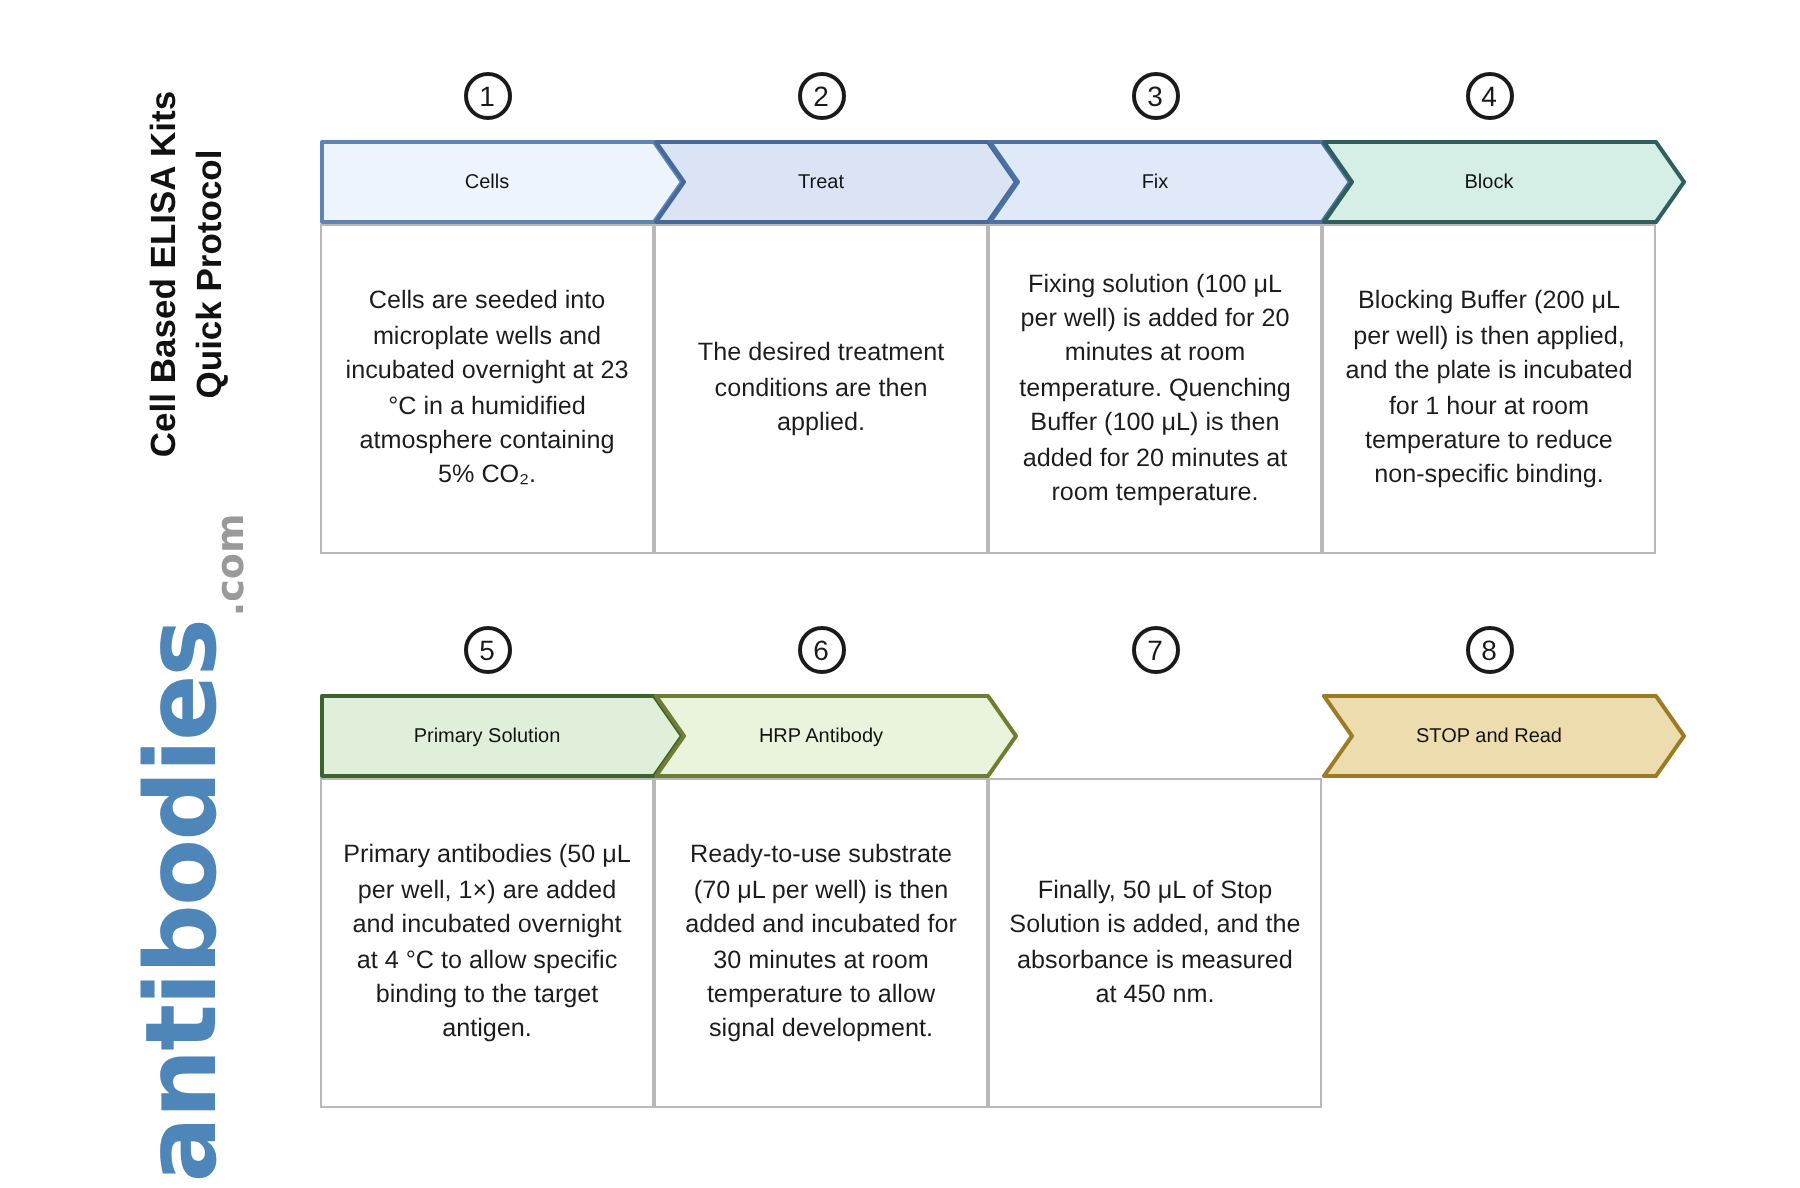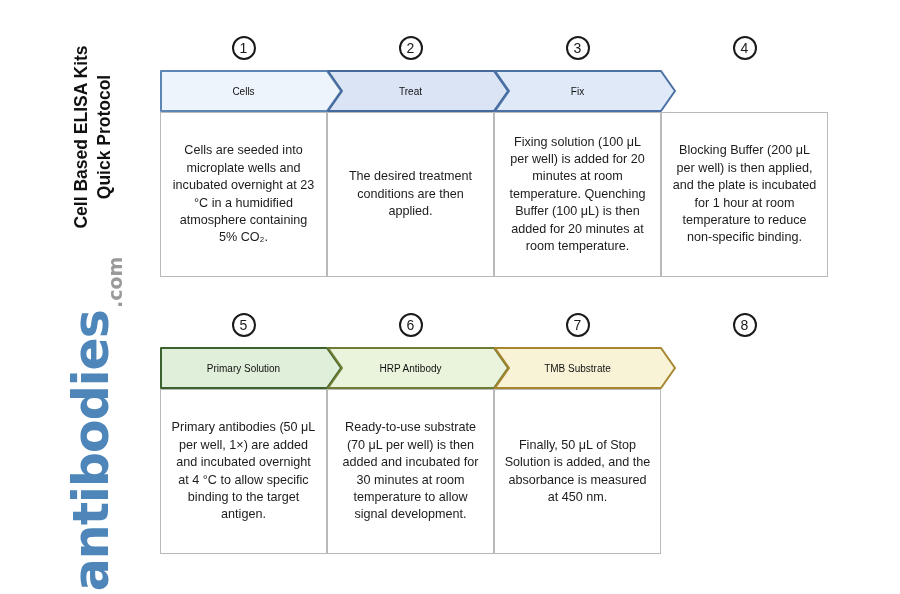--- a/index.html
+++ b/index.html
@@ -113,20 +113,26 @@
             <polygon points="1,1 167,1 181,21 167,41 1,41 15,21" stroke-width="2" stroke-linejoin="round" fill="#dae4f5" stroke="#46699c"></polygon>
           </svg>
           <div class="arrow-label">Treat</div>
         </div>
         <div class="arrow" style="left:334px;z-index:3">
           <svg width="183" height="42" viewBox="0 0 183 42">
             <polygon points="1,1 167,1 181,21 167,41 1,41 15,21" stroke-width="2" stroke-linejoin="round" fill="#dfe9f8" stroke="#4a70a4"></polygon>
           </svg>
           <div class="arrow-label">Fix</div>
         </div>
+        <div class="arrow" style="left:501px;z-index:4">
+          <svg width="183" height="42" viewBox="0 0 183 42">
+            <polygon points="1,1 167,1 181,21 167,41 1,41 15,21" stroke-width="2" stroke-linejoin="round" fill="#d6efe6" stroke="#2f5f5b"></polygon>
+          </svg>
+          <div class="arrow-label">Block</div>
+        </div>
       </div>
 
       <div class="boxes">
         <div class="desc-box">
             <div class="desc-text">Cells are seeded into microplate wells and incubated overnight at 23 °C in a humidified atmosphere containing 5% CO₂.</div>
           </div>
         <div class="desc-box">
             <div class="desc-text">The desired treatment conditions are then applied.</div>
           </div>
         <div class="desc-box">
@@ -168,25 +174,25 @@
             <polygon points="1,1 167,1 181,21 167,41 1,41" stroke-width="2" stroke-linejoin="round" fill="#e0efd9" stroke="#3c632e"></polygon>
           </svg>
           <div class="arrow-label">Primary Solution</div>
         </div>
         <div class="arrow" style="left:167px;z-index:2">
           <svg width="183" height="42" viewBox="0 0 183 42">
             <polygon points="1,1 167,1 181,21 167,41 1,41 15,21" stroke-width="2" stroke-linejoin="round" fill="#eaf3dc" stroke="#6f7c33"></polygon>
           </svg>
           <div class="arrow-label">HRP Antibody</div>
         </div>
-        <div class="arrow" style="left:334px;z-index:3">
-          <svg width="183" height="42" viewBox="0 0 183 42">
-            <polygon points="1,1 167,1 181,21 167,41 1,41 15,21" stroke-width="2" stroke-linejoin="round" fill="#f8f3d6" stroke="#a8862f"></polygon>
-          </svg>
-          <div class="arrow-label">TMB Substrate</div>
+        <div class="arrow" style="left:501px;z-index:4">
+          <svg width="183" height="42" viewBox="0 0 183 42">
+            <polygon points="1,1 167,1 181,21 167,41 1,41 15,21" stroke-width="2" stroke-linejoin="round" fill="#ecdcae" stroke="#9c7b24"></polygon>
+          </svg>
+          <div class="arrow-label">STOP and Read</div>
         </div>
       </div>
 
       <div class="boxes">
         <div class="desc-box">
             <div class="desc-text">Primary antibodies (50 μL per well, 1×) are added and incubated overnight at 4 °C to allow specific binding to the target antigen.</div>
           </div>
         <div class="desc-box">
             <div class="desc-text">Ready-to-use substrate (70 μL per well) is then added and incubated for 30 minutes at room temperature to allow signal development.</div>
           </div>

